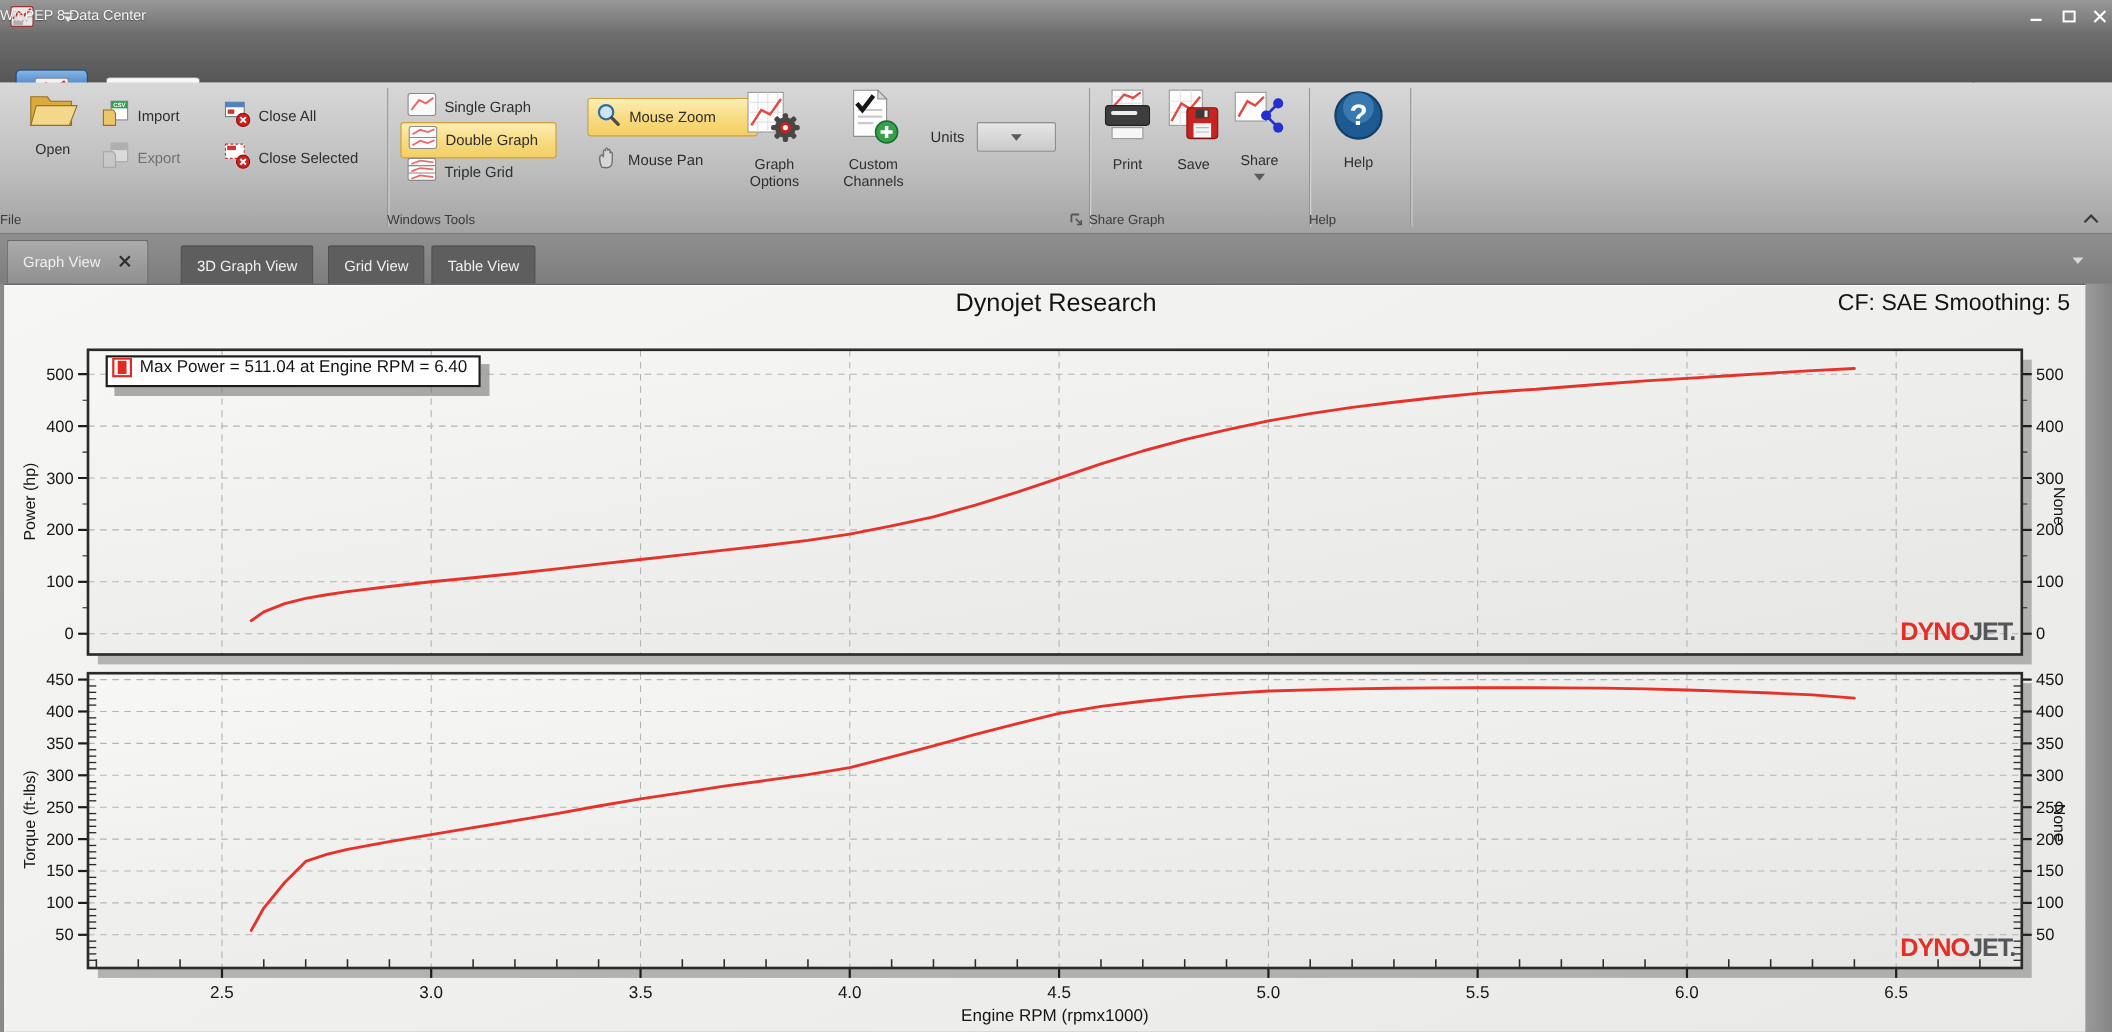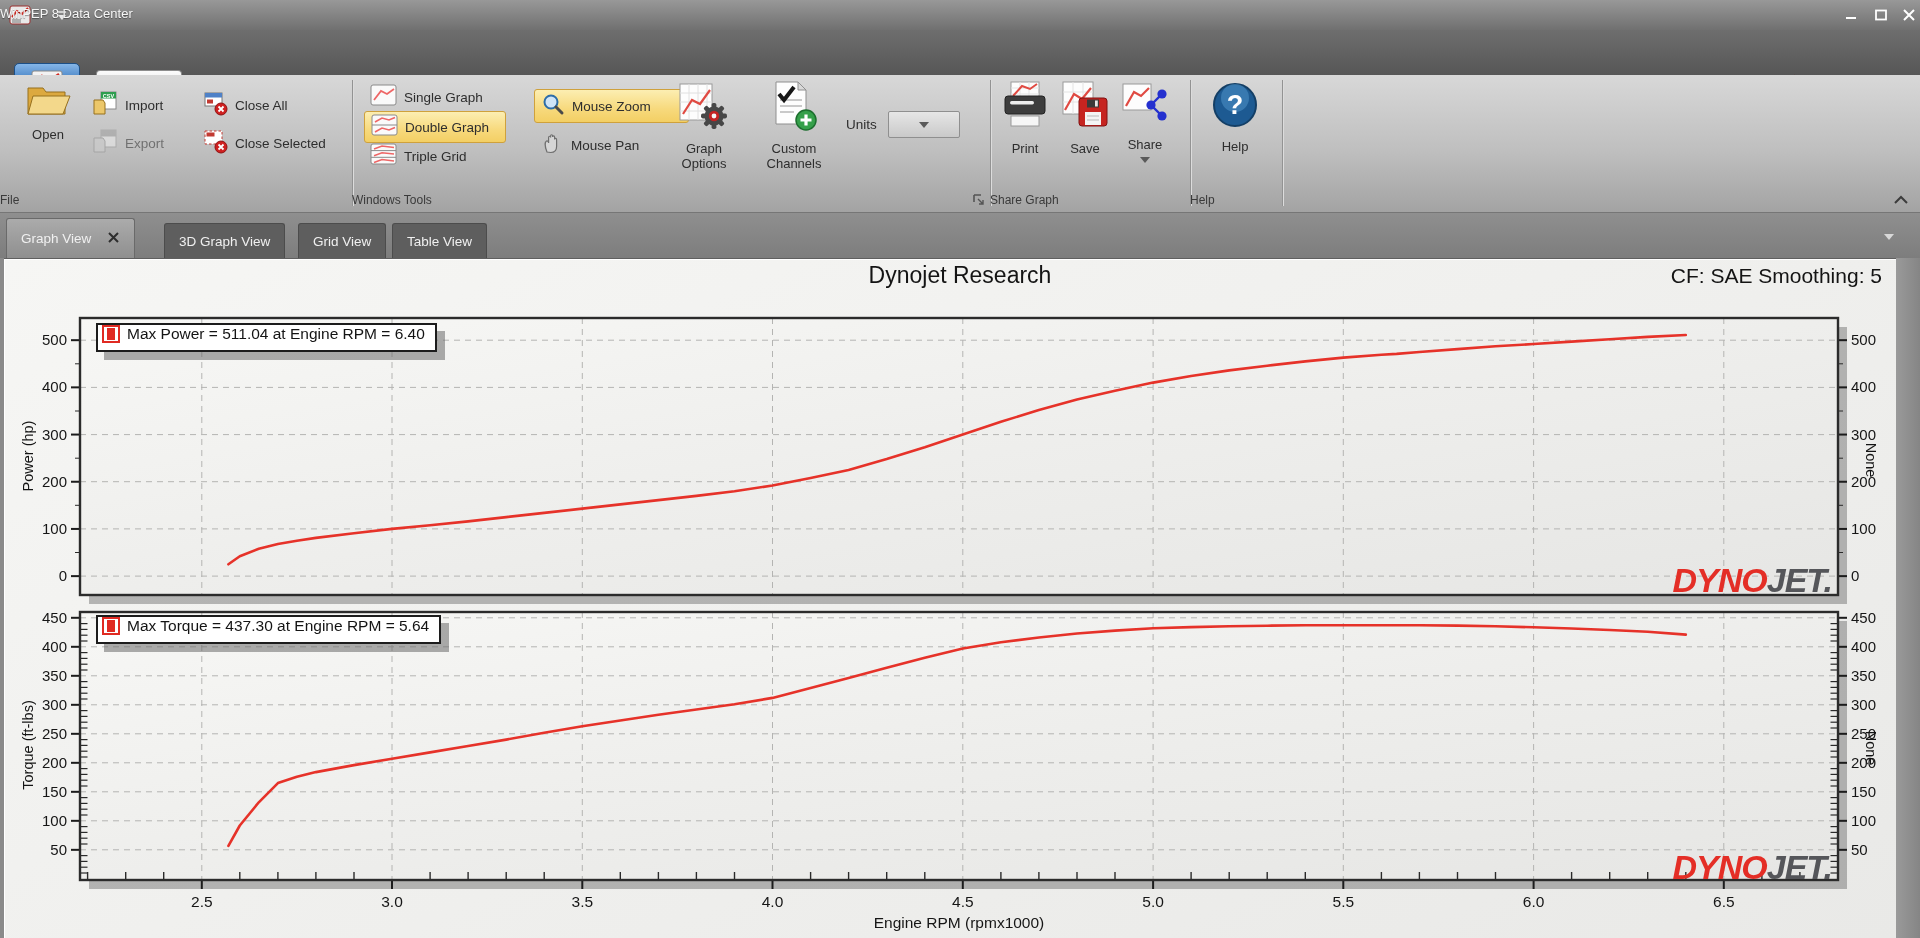--- a/index.html
+++ b/index.html
@@ -85,21 +85,21 @@
 
   .legend { position:absolute; display:flex; align-items:flex-start; gap:7px; height:29px;
     background:#ffffff; border:2px solid #1c1c1c; padding:0 10px 0 4px;
     box-shadow:8px 8px 0 rgba(105,105,105,.55); }
   .legend .sw-outer { width:18px; height:18px; border:2px solid #e02a22; background:#fff;
     display:flex; align-items:center; justify-content:center; }
   .legend .sw-inner { width:8px; height:12px; background:#e02a22; }
   .legend .cap { font-size:15.5px; color:#141414; white-space:nowrap; }
 
   .dynojet { position:absolute; width:180px; text-align:right;
-    font-style:italic; font-weight:900; font-size:34px; letter-spacing:-1px;
+    font-weight:900; font-size:23px; letter-spacing:-1px;
     font-family:"Liberation Sans", sans-serif; }
   .dynojet .p1 { color:#e42e26; } .dynojet .p2 { color:#55565a; }
 
   .rot-label { position:absolute; width:180px; height:20px; text-align:center;
     font-size:14.5px; color:#141414; }
   .rot-ccw { transform:rotate(-90deg); }
   .rot-cw { transform:rotate(90deg); }
 
   svg text { font-family:"Liberation Sans", sans-serif; }
 </style>
@@ -689,26 +689,20 @@
         <rect x="80" y="354" width="1758" height="268" fill="none" stroke="#2b2b2b" stroke-width="2.4"></rect>
       </g>
     </svg>
 
   <div class="legend" style="left:96px; top:65px">
     <span class="sw-outer">
         <span class="sw-inner"></span>
       </span>
     <span class="cap">Max Power = 511.04 at Engine RPM = 6.40</span>
   </div>
-  <div class="legend" style="left:96px; top:357px">
-    <span class="sw-outer">
-        <span class="sw-inner"></span>
-      </span>
-    <span class="cap">Max Torque = 437.30 at Engine RPM = 5.64</span>
-  </div>
 
   <div class="dynojet" style="left:1652px; top:303px">
     <span class="p1">DYNO</span><span class="p2">JET.</span></div>
   <div class="dynojet" style="left:1652px; top:590px">
     <span class="p1">DYNO</span><span class="p2">JET.</span></div>
 
   <div class="rot-label rot-ccw" style="left:-60px; top:188px">Power (hp)</div>
   <div class="rot-label rot-ccw" style="left:-60px; top:477px">Torque (ft-lbs)</div>
   <div class="rot-label rot-cw" style="left:1779px; top:192px">None</div>
   <div class="rot-label rot-cw" style="left:1779px; top:480px">None</div>

